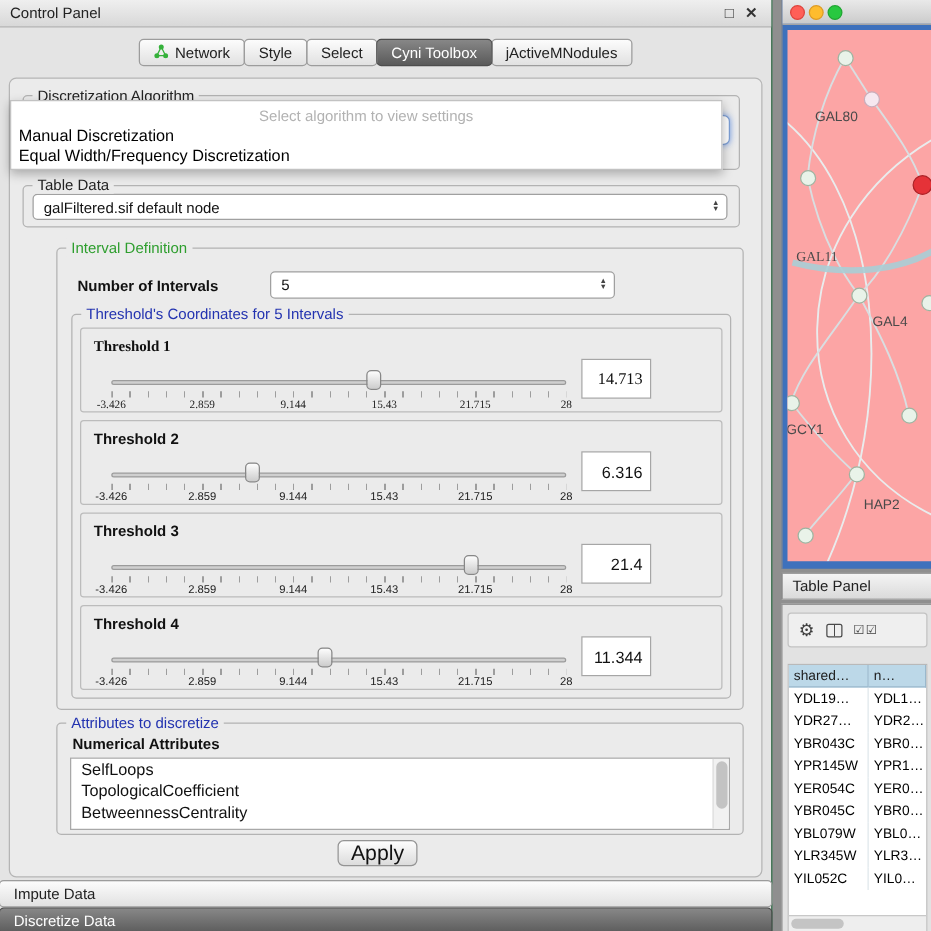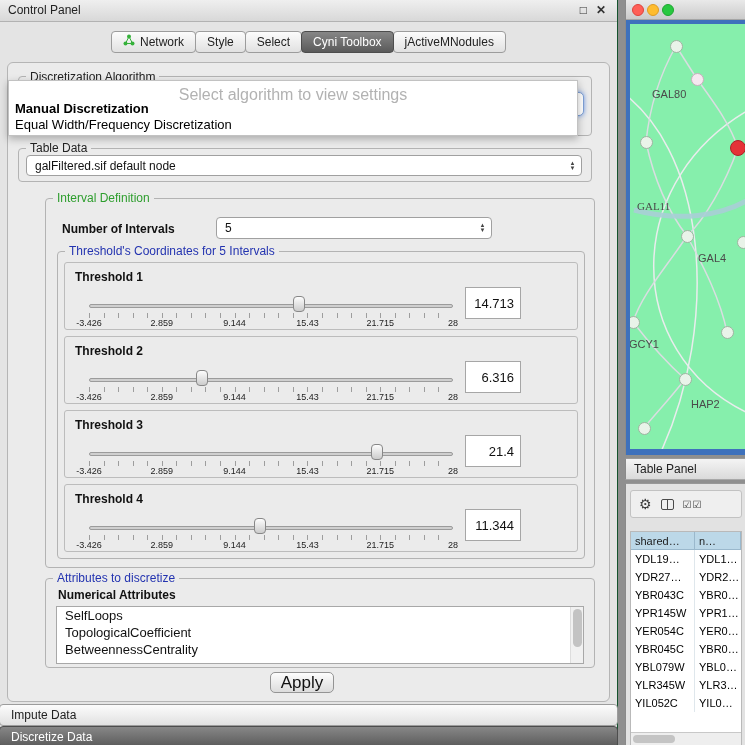--- a/index.html
+++ b/index.html
@@ -12,21 +12,21 @@
   .titlebar { position:absolute; left:0; top:0; width:100%; height:22px;
     background:linear-gradient(#efefef,#d8d8d8); border-bottom:1px solid #b2b2b2;
     font-size:12px; color:#222; line-height:21px; padding-left:8px; }
   .win-ctrl { position:absolute; top:0; height:22px; line-height:21px; font-size:12px; color:#333; cursor:default; }
   #float-btn { right:30px; }
   #close-btn { right:11px; font-weight:bold; }
 
   .tabbar { position:absolute; left:0; width:618px; display:flex; justify-content:center; }
   #top-tabbar { top:31px; }
   #bottom-tabbar { top:704px;flex-direction:column; }
-  .tab { height:22px; padding:3px 11px; font-size:12px; color:#222; display:flex; align-items:flex-end; gap:5px;
+  .tab { height:22px; padding:3px 11px; font-size:12px; color:#222; display:flex; align-items:flex-start; gap:5px;
     background:linear-gradient(#fcfcfc,#e1e1e1); border:1px solid #9c9c9c; margin-left:-1px; border-radius:4px;
     white-space:nowrap; cursor:default; }
   .tab.selected { background:linear-gradient(#878787,#5a5a5a); color:#fff; border-color:#4d4d4d; z-index:1; }
 
   .inner-panel { position:absolute; left:7px; top:62px; width:603px; height:640px;
     background:#ebebeb; border:1px solid #b5b5b5; border-radius:6px; }
 
   .group { position:absolute; border:1px solid #b3b3b3; border-radius:4px; }
   .group-label { position:absolute; font-size:12px; background:#ebebeb; padding:0 4px; color:#222; z-index:2; white-space:nowrap; }
   .group-label.green { color:#2e9e2e; }
@@ -35,23 +35,23 @@
   .combo { position:absolute; background:#fff; border:1px solid #a0a0a0; border-radius:4px;
     font-size:12px; color:#111; display:flex; align-items:center; padding-left:8px; overflow:hidden; }
   .combo .stepper { margin-left:auto; width:15px; display:flex; flex-direction:column; align-items:center;
     justify-content:center; font-size:6px; color:#444; line-height:5px; padding-right:2px; }
   #algorithm-combo { left:26px; top:92px; width:558px; height:24px; z-index:1;
     border:1px solid #7d9fd4; box-shadow:0 0 5px rgba(90,140,230,.85); border-radius:5px; }
 
   
   #algo-popup { position:absolute; left:8px; top:80px; width:570px; height:56px; background:#fff;
     border:1px solid #c2c2c2; box-shadow:0 3px 8px rgba(0,0,0,.28); z-index:10; }
-  .popup-hint { position:absolute; top:5px; left:0; width:100%; text-align:center; font-size:16px; color:#b2b2b2; }
+  .popup-hint { position:absolute; top:5px; left:0; width:100%; text-align:center; font-size:12px; color:#b2b2b2; }
   .popup-item { position:absolute; left:6px; font-size:13px; color:#000; white-space:nowrap; }
-  .popup-item.bold { font-weight:bold; top:20px; }
+  .popup-item.bold { font-weight:normal; top:20px; }
   .popup-item.plain { top:36px; }
 
   .bold-label { position:absolute; font-size:12px; font-weight:bold; color:#111; white-space:nowrap; }
 
   
   .threshold-panel { position:absolute; left:64px; width:514px; height:68px;
     border:1px solid #bcbcbc; border-radius:3px; }
   .t-label { position:absolute; left:10px; top:7px; font-size:12px; font-weight:bold; color:#111; }
   .slider { position:absolute; left:24px; top:0; width:364px; height:68px; }
   .track { position:absolute; left:0; right:0; top:41px; height:4px; background:#cfcfcf;
@@ -83,21 +83,21 @@
 
   
   #network-window { position:absolute; left:625px; top:0; width:120px; height:455px;
     background:#3e71bc; border-left:1px solid #8a8a8a; }
   #mac-titlebar { position:absolute; left:0; top:0; width:100%; height:20px;
     background:linear-gradient(#e9e9e9,#cbcbcb); border-bottom:1px solid #a5a5a5; }
   .traffic { position:absolute; top:4px; width:12px; height:12px; border-radius:50%; }
   #tl-close { left:6px; background:#ff5f57; border:1px solid #df433c; }
   #tl-min { left:21px; background:#febc2e; border:1px solid #de9b23; }
   #tl-zoom { left:36px; background:#28c840; border:1px solid #1fa631; }
-  #net-canvas { position:absolute; left:4px; top:24px; width:116px; height:425px; background:#86efac; overflow:hidden; }
+  #net-canvas { position:absolute; left:4px; top:24px; width:116px; height:425px; background:#fca5a5; overflow:hidden; }
   #net-canvas svg { position:absolute; left:0; top:0; }
   .node { position:absolute; width:13px; height:13px; border-radius:50%;
     background:#e9f3e9; border:1px solid #9fb4a1; }
   .node.pink { background:#f6e8f0; border-color:#c9aebc; }
   .node.red { width:16px; height:16px; background:#e53238; border-color:#ab2227; }
   .node-label { position:absolute; font-size:11px; color:#4a4a4a; white-space:nowrap; }
 
   
   #table-panel-bar { position:absolute; left:625px; top:458px; width:120px; height:22px;
     background:linear-gradient(#f4f4f4,#dadada); border-top:1px solid #9b9b9b; border-bottom:1px solid #a8a8a8;
@@ -191,21 +191,21 @@
     <span>5</span>
     <span class="stepper">
       <span>▲</span>
       <span>▼</span>
     </span>
   </div>
 
   <div class="group" style="left:57px; top:251px; width:528px; height:308px;"></div>
   <span class="group-label blue" style="left:65px; top:244px;">Threshold's Coordinates for 5 Intervals</span>
 
-  <div class="threshold-panel" style="top:262px;">
+  <div class="threshold-panel" style="top:262px;font-family:Liberation Serif, serif;">
     <span class="t-label">Threshold 1</span>
     <div class="slider">
       <div class="track"></div>
       <div class="thumb" style="left: 57.72%;"></div>
       <div class="ticks"></div>
       <div class="tick-labels">
         <span>-3.426</span>
         <span>2.859</span>
         <span>9.144</span>
         <span>15.43</span>

